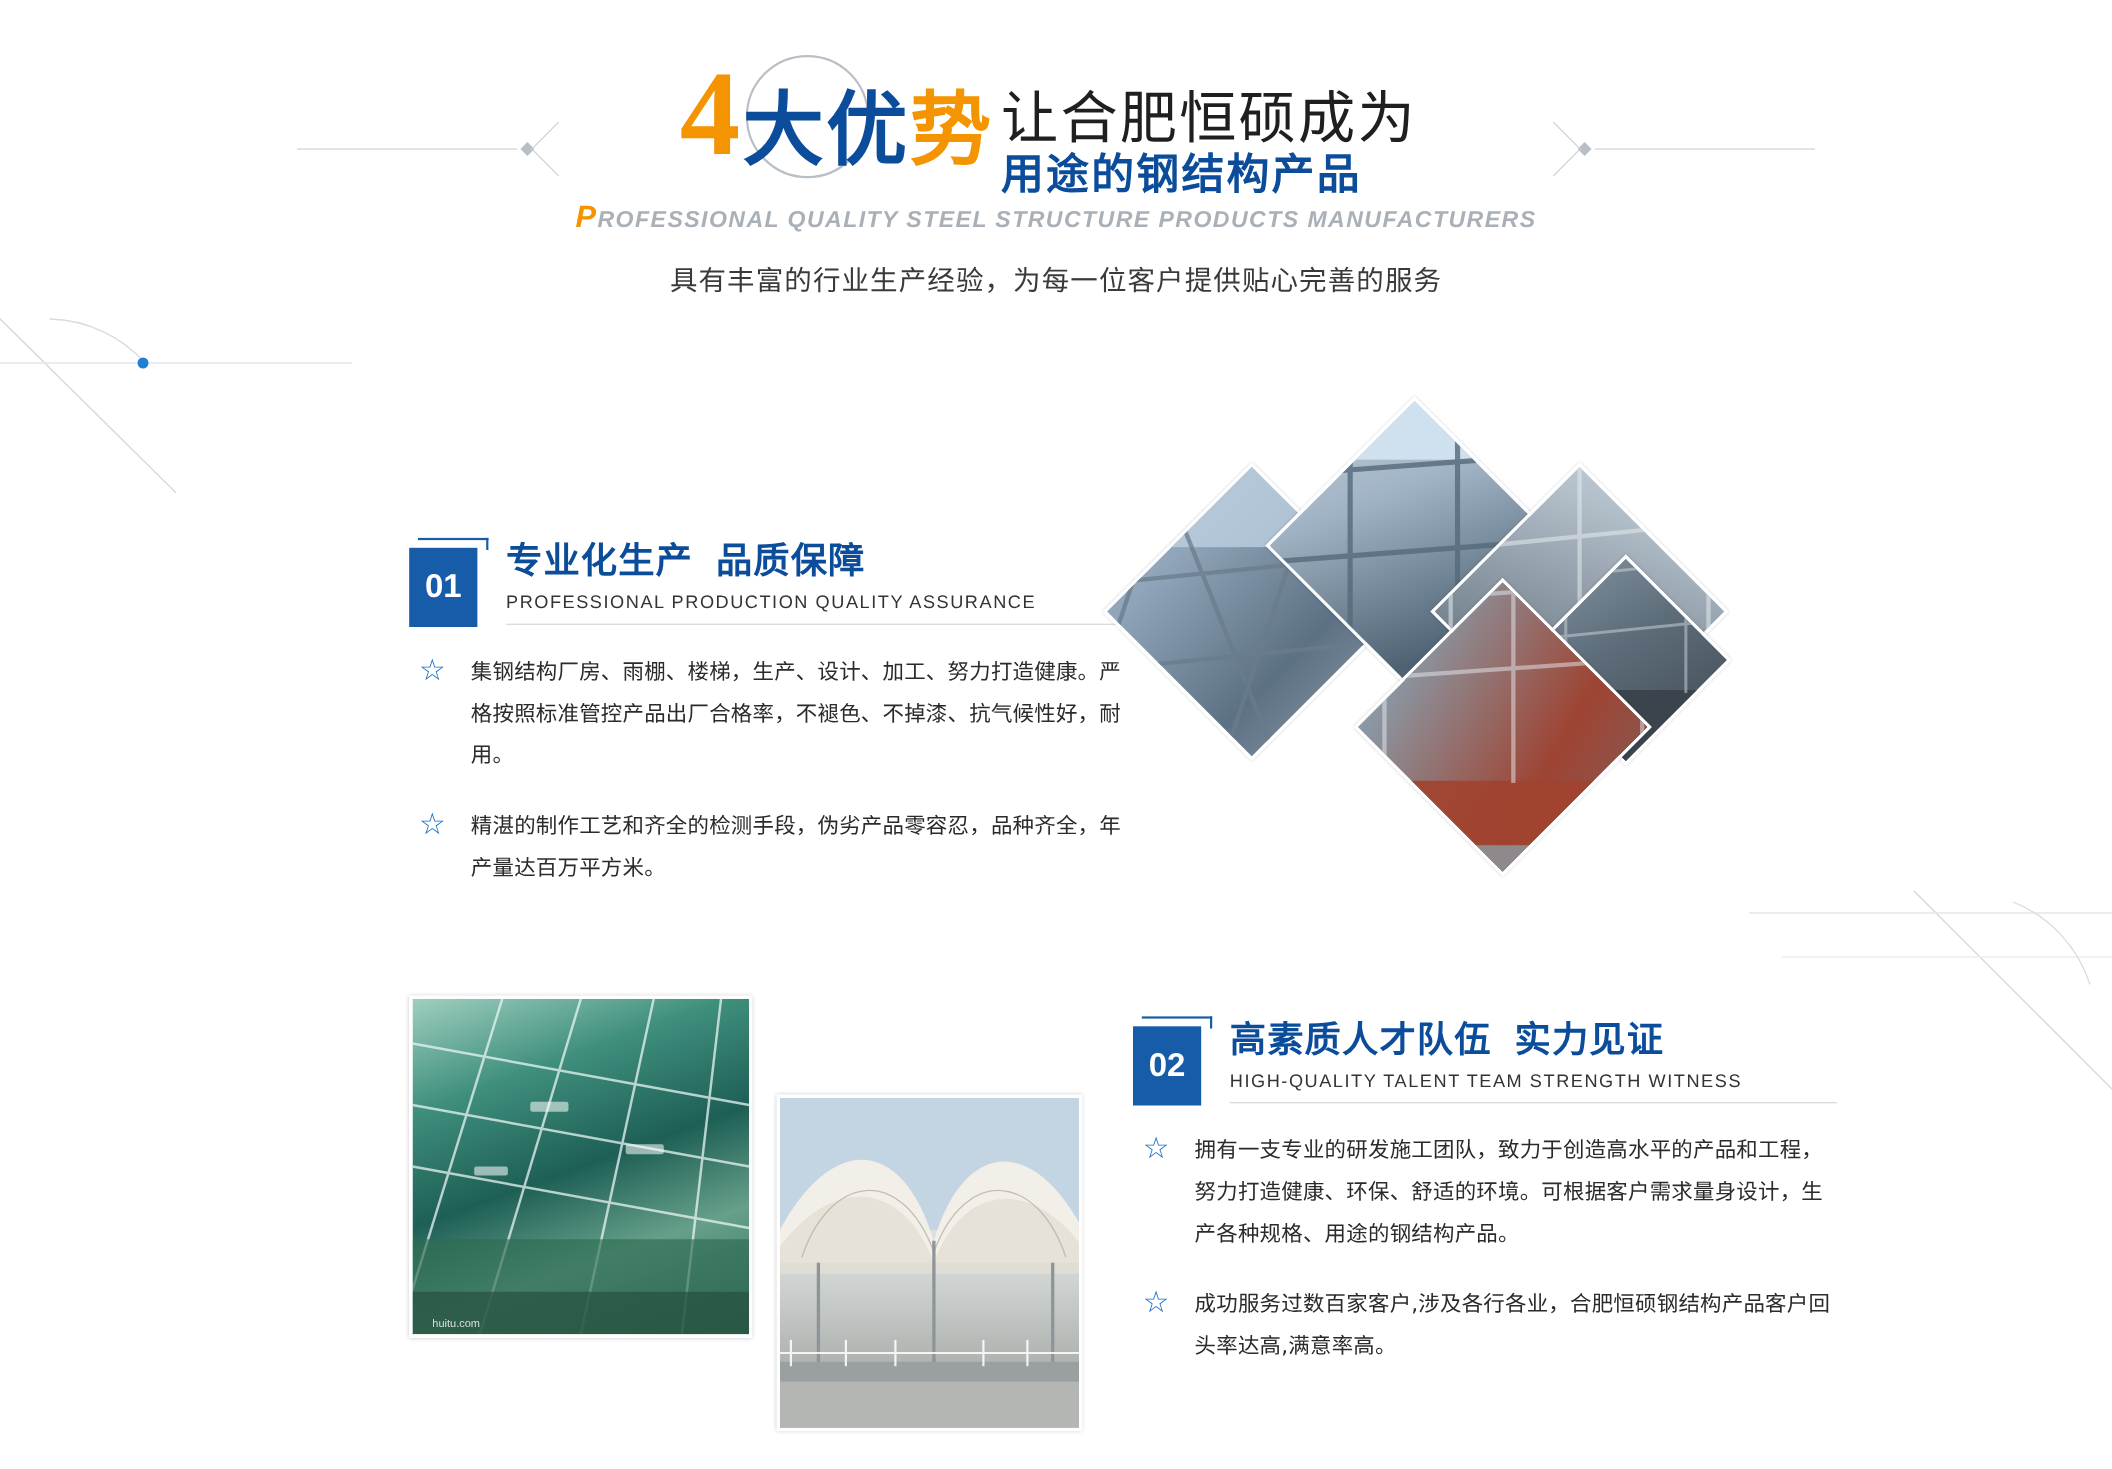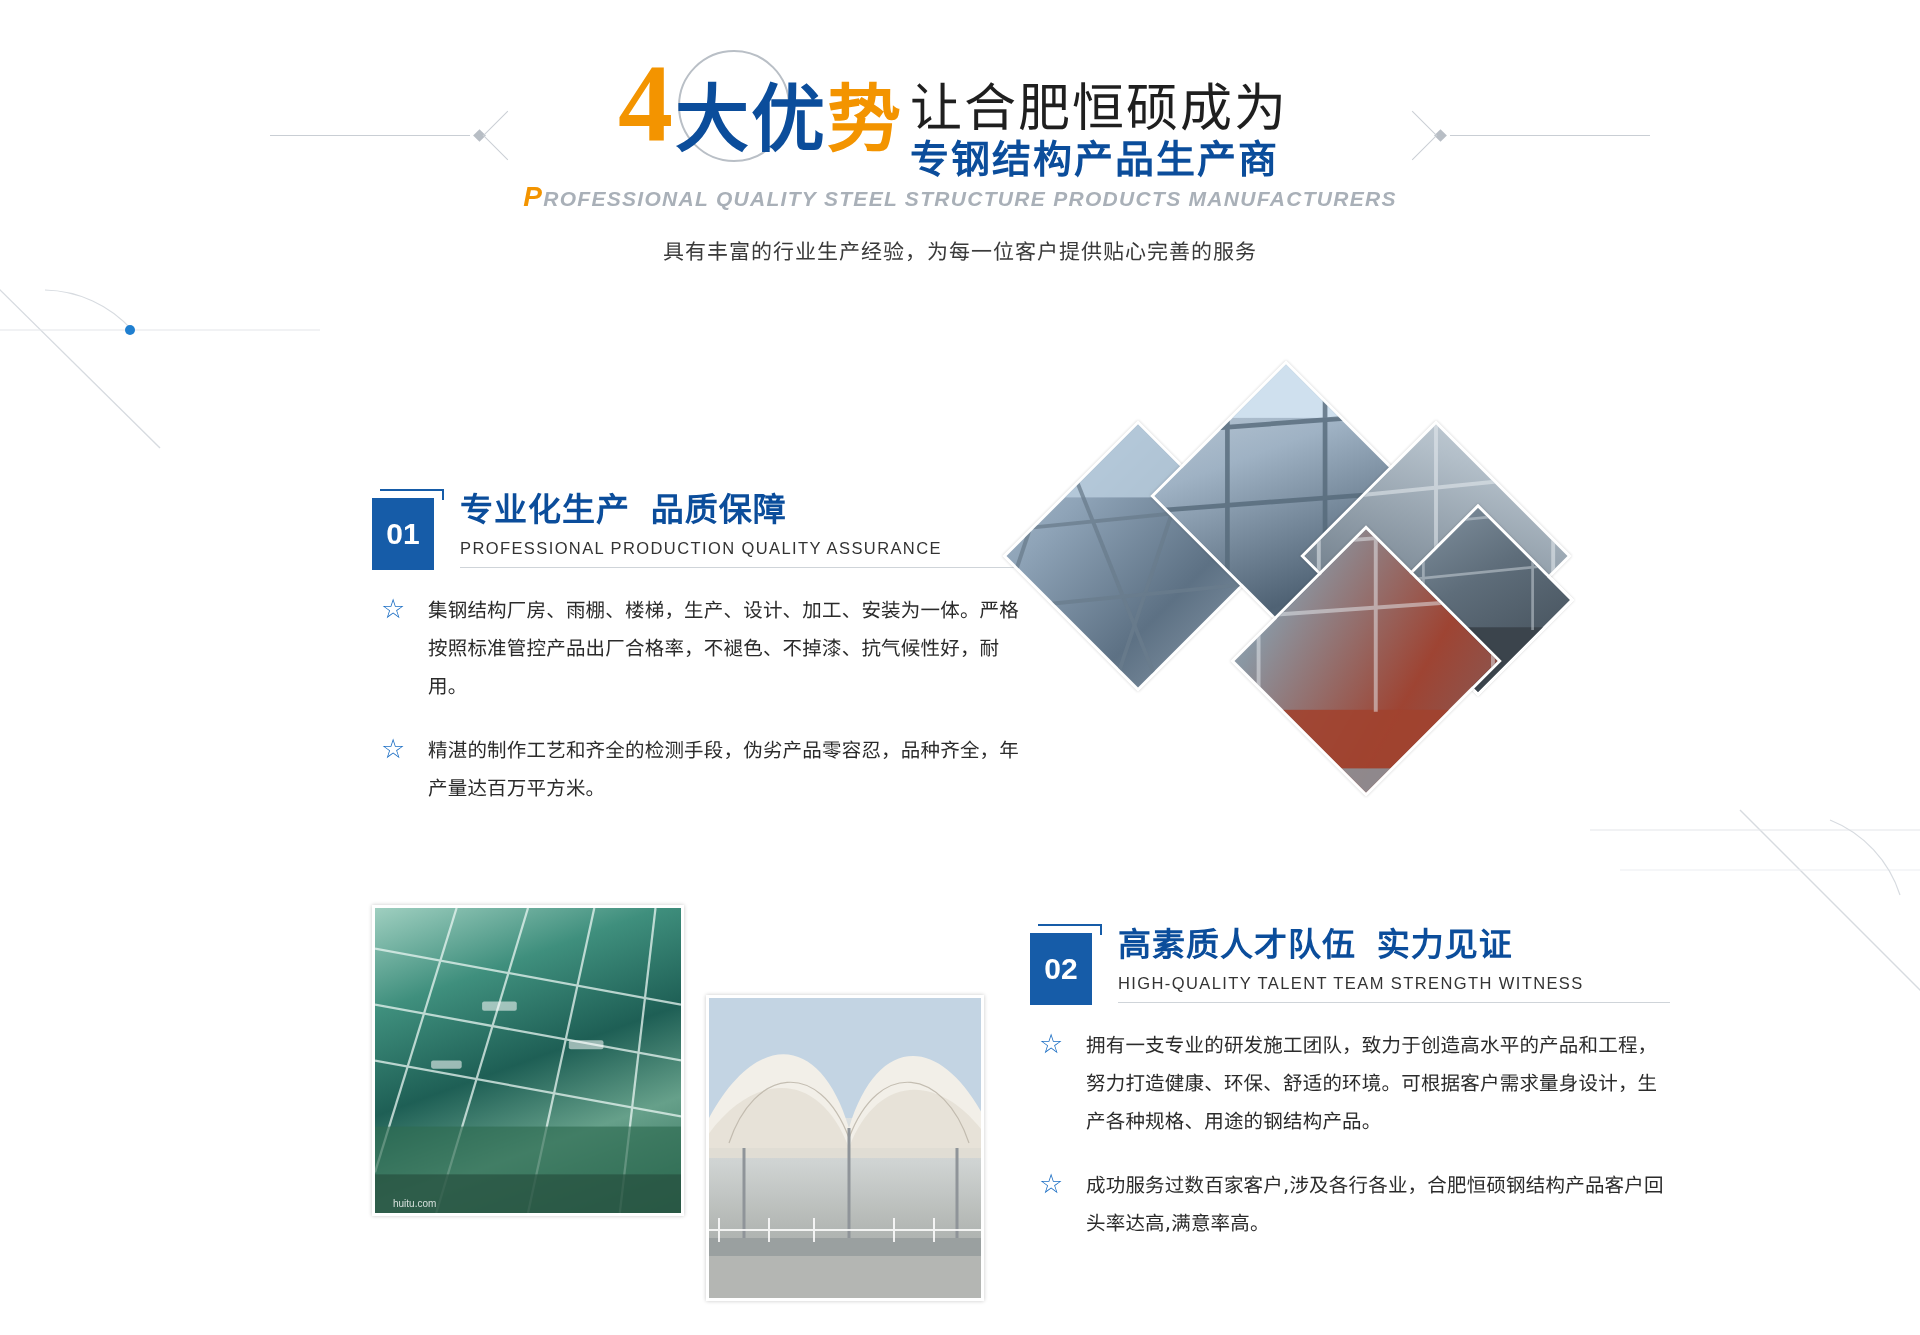--- a/index.html
+++ b/index.html
@@ -109,21 +109,21 @@
     font-weight: bold;
     font-style: italic;
     font-family: "Liberation Sans", sans-serif;
   }
   .en-line .cap {
     color: #f39400;
     font-size: 28px;
   }
   .sub-line {
     margin-top: 22px;
-    font-size: 21px;
+    font-size: 25px;
     color: #3a3a3a;
     letter-spacing: 1px;
     font-family: "DejaVu Sans", sans-serif;
   }
   .hr-left, .hr-right {
     position: absolute;
     top: 95px;
     height: 1px;
     background: #c9ced4;
     width: 200px;
@@ -350,42 +350,42 @@
       <div class="hr-right"></div>
       <div class="diamond r"></div>
       <div class="arrow-r"></div>
 
       <div class="ring"></div>
       <div class="big-number">4</div>
       <div class="cn-big">
         <span>大</span><span>优</span><span class="orange">势</span>
       </div>
       <div class="slogan1">让合肥恒硕成为</div>
-      <div class="slogan2">专钢结构产品生产商</div>
+      <div class="slogan2">用途的钢结构产品</div>
     </div>
 
     <div class="en-line">
       <span class="cap">P</span><span>ROFESSIONAL QUALITY STEEL STRUCTURE PRODUCTS MANUFACTURERS</span>
     </div>
     <div class="sub-line">具有丰富的行业生产经验，为每一位客户提供贴心完善的服务</div>
   </div>
 </div>
 
 <div class="section" id="section-1">
   <div class="sec-head">
     <div class="num-box">01</div>
     <div class="head-cn">专业化生产  品质保障</div>
     <div class="head-en">PROFESSIONAL PRODUCTION QUALITY ASSURANCE</div>
     <div class="head-underline"></div>
   </div>
 
   <div class="bullet-list">
     <div class="bullet">
       <span class="star">☆</span>
-      <div class="bullet-text">集钢结构厂房、雨棚、楼梯，生产、设计、加工、安装为一体。严格按照标准管控产品出厂合格率，不褪色、不掉漆、抗气候性好，耐用。</div>
+      <div class="bullet-text">集钢结构厂房、雨棚、楼梯，生产、设计、加工、努力打造健康。严格按照标准管控产品出厂合格率，不褪色、不掉漆、抗气候性好，耐用。</div>
     </div>
     <div class="bullet">
       <span class="star">☆</span>
       <div class="bullet-text">精湛的制作工艺和齐全的检测手段，伪劣产品零容忍，品种齐全，年产量达百万平方米。</div>
     </div>
   </div>
 </div>
 
 <div class="diamond-cluster">
   <div class="dia d1">

